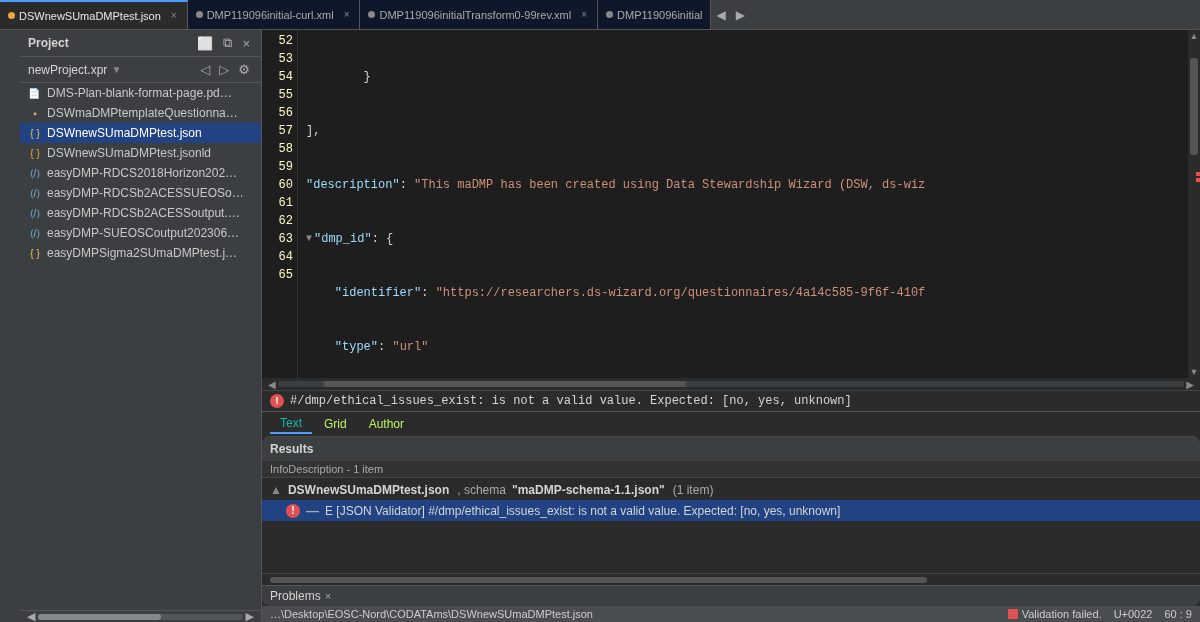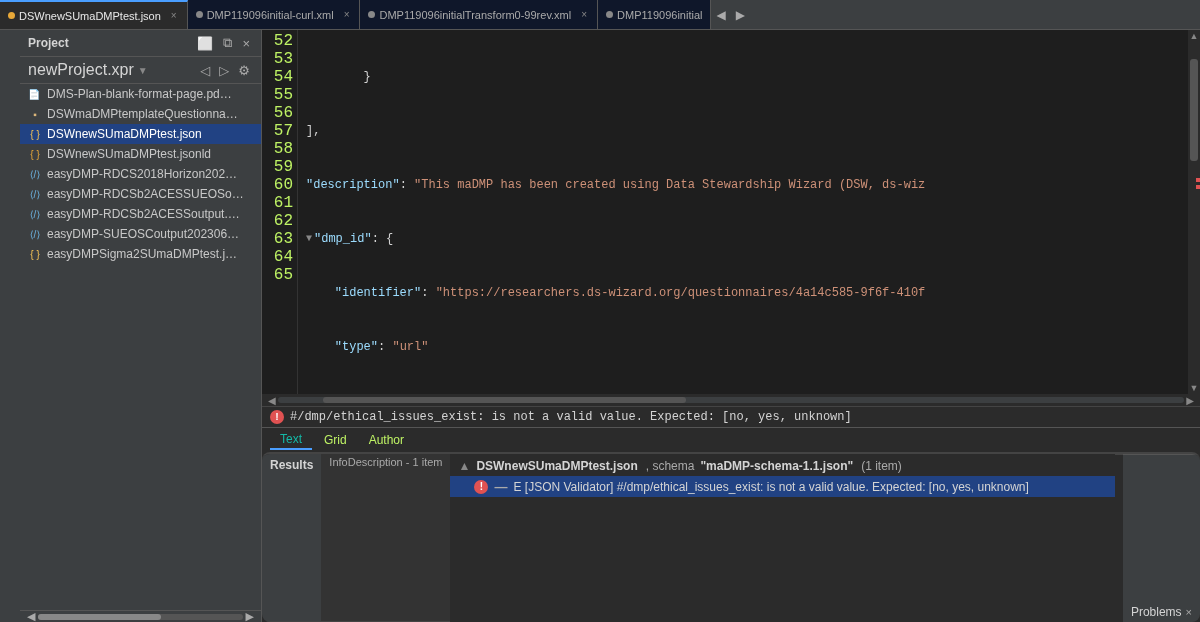--- a/index.html
+++ b/index.html
@@ -107,21 +107,21 @@
       align-items: center;
     }
     .project-selector {
       display: flex;
       align-items: center;
       padding: 4px 8px;
       gap: 4px;
       border-bottom: 1px solid #555;
     }
     .project-selector-label {
-      font-size: 16px;
+      font-size: 12px;
       color: #d4d4d4;
       cursor: pointer;
     }
     .project-selector-actions {
       display: flex;
       gap: 3px;
       margin-left: auto;
     }
     .file-list {
       overflow-y: auto;
@@ -196,23 +196,23 @@
     
     .editor-content {
       flex: 1;
       overflow: hidden;
       display: flex;
       position: relative;
     }
     .line-numbers {
       width: 36px;
       background: #1e1e1e;
-      color: #bef264;
+      color: #fef9c3;
       font-family: 'Consolas', 'Courier New', monospace;
-      font-size: 16px;
+      font-size: 12px;
       line-height: 18px;
       padding: 0 4px;
       text-align: right;
       user-select: none;
       border-right: 1px solid #333;
       flex-shrink: 0;
       padding-top: 2px;
     }
     .line-numbers .ln { display: block; }
     .code-area {
@@ -347,21 +347,21 @@
     .bottom-tab.active {
       color: #14b8a6;
       border-bottom: 2px solid #4a9eff;
     }
 
     
     .results-panel {
       background: #2b2b2b;
       border-top: 2px solid #444;
       display: flex;
-      flex-direction: row;
+      flex-direction: column;
       overflow: hidden;
       border-radius: 8px;
     }
     .results-header {
       padding: 4px 8px;
       font-weight: bold;
       font-size: 12px;
       border-bottom: 1px solid #444;
       background: #3c3f41;
     }
@@ -677,15 +677,28 @@
       </div>
 
       <div class="problems-bar">
         <div class="problems-tab">
           <span>Problems</span>
           <span class="problems-close">×</span>
         </div>
       </div>
     </div>
 
+    <div class="status-bar">
+      <div class="status-bar-left">
+        <span>…\Desktop\EOSC-Nord\CODATAms\DSWnewSUmaDMPtest.json</span>
+      </div>
+      <div class="status-bar-right">
+        <div class="status-validation-failed">
+          <span class="status-red-square"></span>
+          <span>Validation failed.</span>
+        </div>
+        <span>U+0022</span>
+        <span>60 : 9</span>
+      </div>
+    </div>
 
   </div>
 </div>
 
 </body></html>

